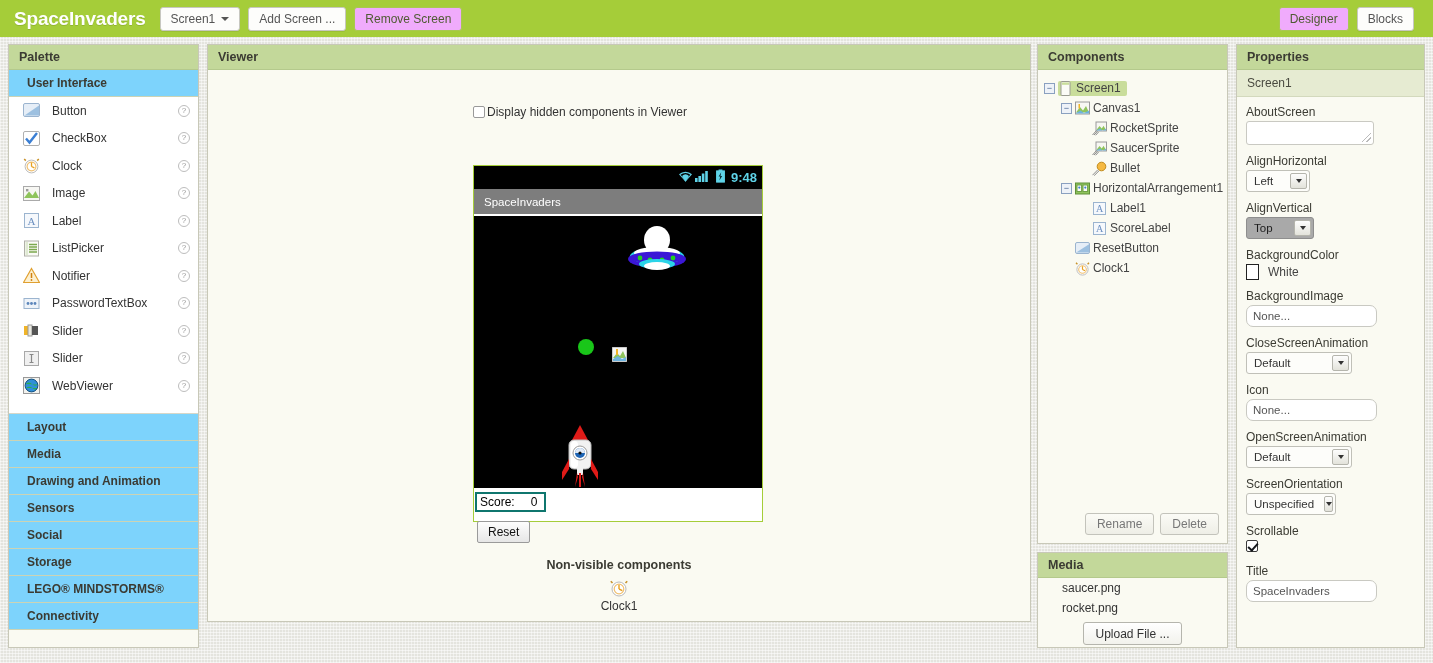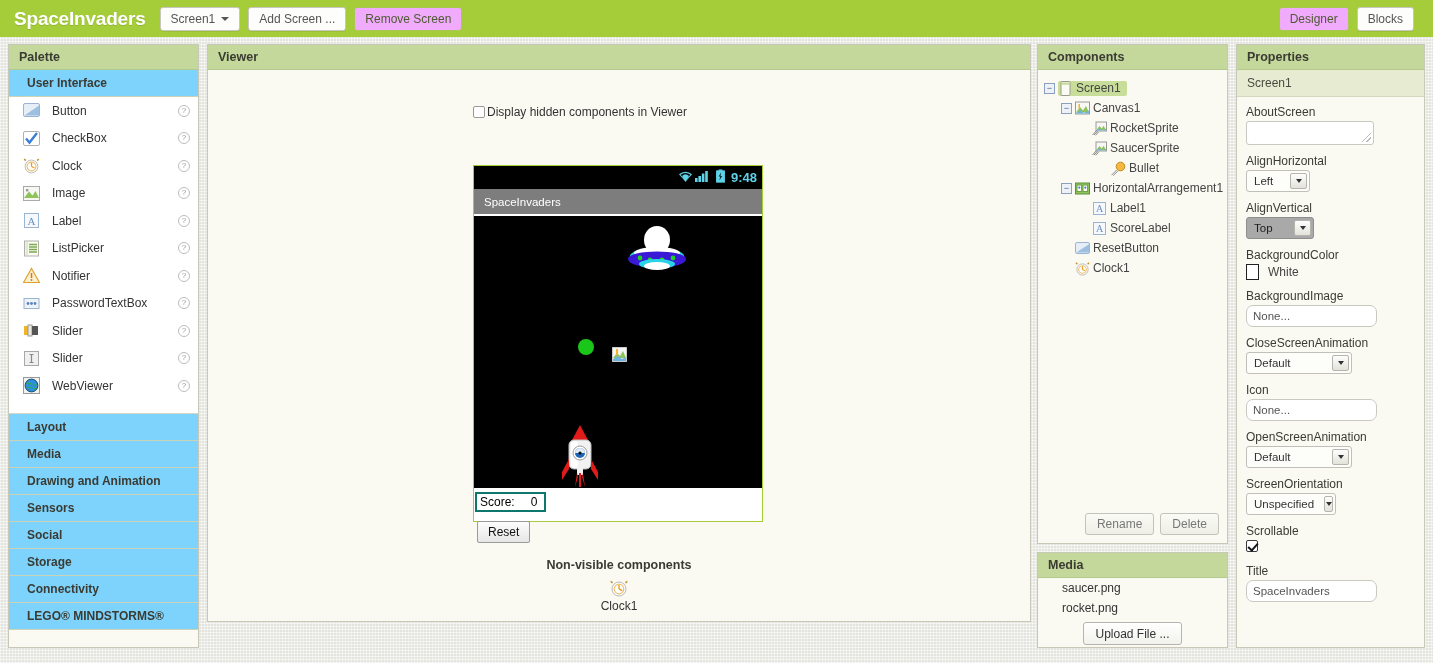--- a/index.html
+++ b/index.html
@@ -360,22 +360,22 @@
       </div>
     </div>
   <div class="pal-spacer"></div>
   <div id="pal-cats">
       <div class="pal-cat">Layout</div>
       <div class="pal-cat">Media</div>
       <div class="pal-cat">Drawing and Animation</div>
       <div class="pal-cat">Sensors</div>
       <div class="pal-cat">Social</div>
       <div class="pal-cat">Storage</div>
+      <div class="pal-cat">LEGO® MINDSTORMS®</div>
       <div class="pal-cat">Connectivity</div>
-      <div class="pal-cat">LEGO® MINDSTORMS®</div>
     </div>
 </div>
 
 <div class="panel" id="viewer">
   <div class="panel-head">Viewer</div>
   <div id="viewer-body">
 
     <div id="hidden-chk-row">
       <span class="chk" id="hidden-chk"></span>
       <span>Display hidden components in Viewer</span>
@@ -529,21 +529,21 @@
         <span style="display: inline-flex; align-items: center;">
           <span class="ticon"><svg width="15" height="15" viewBox="0 0 15 15">
               <rect x="4" y="1" width="10.5" height="9" fill="#f7f7f3" stroke="#999"></rect>
               <path d="M4.4 9 L7.5 5 L9.8 7.6 L11.5 4.8 L14 9 Z" fill="#8fc45c"></path>
               <path d="M4.4 9.2 L8 7.4 L10.5 9.4 L14 7.8 L14 9.6 L4.4 9.6 Z" fill="#6db3de"></path>
               <path d="M0.5 14 L4.5 9.5 M2 14 L5.5 10.3 M3.6 14.3 L6.6 11" stroke="#8a8a8a" stroke-width="1"></path>
             </svg></span>
           <span>SaucerSprite</span>
         </span>
       </div>
-      <div class="tnode" style="padding-left: 34px; gap: 19px;">
+      <div class="tnode" style="padding-left: 34px;">
         <span class="texp blank"></span>
         <span style="display: inline-flex; align-items: center;">
           <span class="ticon"><svg width="15" height="15" viewBox="0 0 15 15">
               <circle cx="9.5" cy="5.5" r="4.3" fill="#f5b942" stroke="#c08a1c"></circle>
               <path d="M0.5 14.2 L5.8 8.8 M2.2 14.6 L7 9.8" stroke="#8a8a8a" stroke-width="1"></path>
             </svg></span>
           <span>Bullet</span>
         </span>
       </div>
       <div class="tnode" style="padding-left: 17px;">

